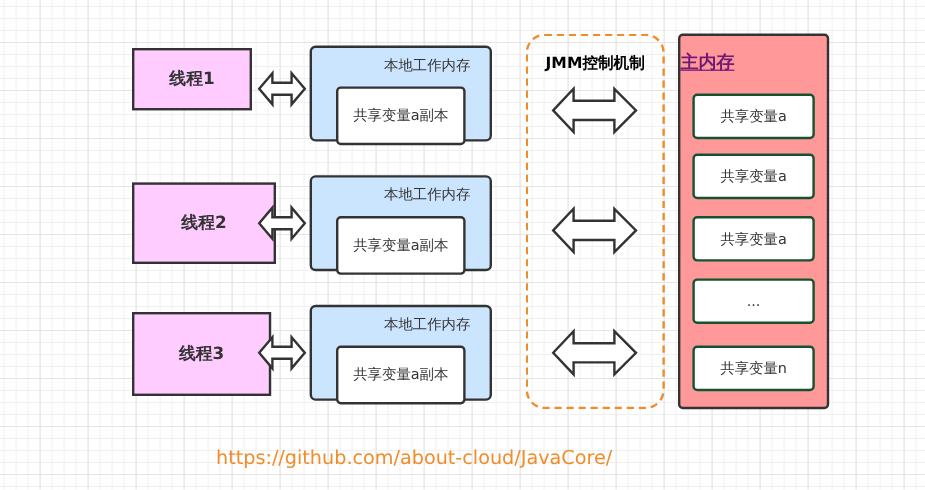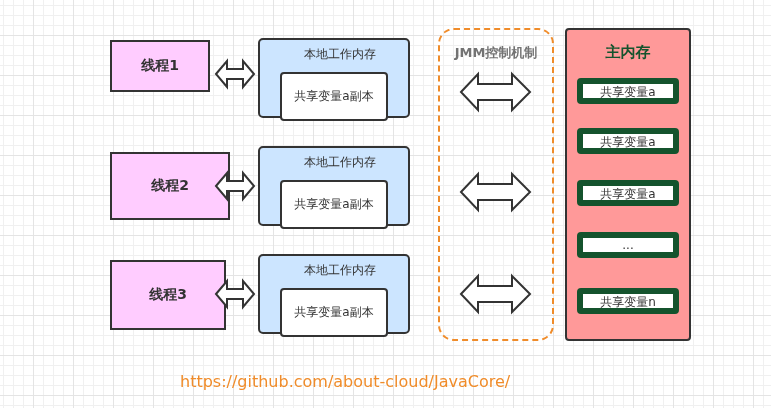--- a/index.html
+++ b/index.html
@@ -18,47 +18,47 @@
   .abs { position:absolute; box-sizing:border-box; }
   .thread {
     background:#ffccff; border:2px solid #333; 
     display:flex; align-items:center; justify-content:center;
     font-weight:bold; font-size:14px; color:#333;
   }
   .local {
     background:#cce5ff; border:2px solid #333; border-radius:5px;
   }
   .local-title {
-    position:absolute; left:0; right:0; top:6px; text-align:left;
+    position:absolute; left:0; right:0; top:6px; text-align:center;
     font-size:12px; color:#333;padding-left:44px;
   }
   .copy {
     position:absolute; left:20px; right:20px; top:32px; height:49px;
     background:#fff; border:2px solid #333; border-radius:4px;
     display:flex; align-items:center; justify-content:center;
     font-size:12px; color:#333; box-sizing:border-box;
   }
   .jmm {
     border:2px dashed #f08c2a; border-radius:16px;
   }
   .jmm-title {
     position:absolute; left:0; right:0; top:14px; text-align:center;
-    font-weight:bold; font-size:13px; color:#737373;
+    font-weight:bold; font-size:13px; color:#000000;
   }
   .main {
     background:#ff9999; border:2px solid #333; border-radius:4px;
   }
   .main-title {
-    position:absolute; left:0; right:0; top:13px; text-align:center;
-    font-weight:bold; font-size:15px; color:#14532d;
+    position:absolute; left:0; right:0; top:13px; text-align:left;
+    font-weight:bold; font-size:15px; color:#701a75;text-decoration:underline;
   }
   .var {
-    position:absolute; left:10px; right:10px; height:26px;
-    background:#fff; border:6px solid #14532d; border-radius:4px; box-sizing:border-box;
-    display:flex; align-items:flex-start; justify-content:center;
+    position:absolute; left:10px; right:10px; height:38px;
+    background:#fff; border:2px solid #14532d; border-radius:4px; box-sizing:border-box;
+    display:flex; align-items:center; justify-content:center;
     font-size:12px; color:#333;
   }
   .arrow svg { display:block; }
   .url {
     font-weight:normal; font-size:16px; color:#f08c2a;
   }
 </style>
 </head>
 <body>
 

